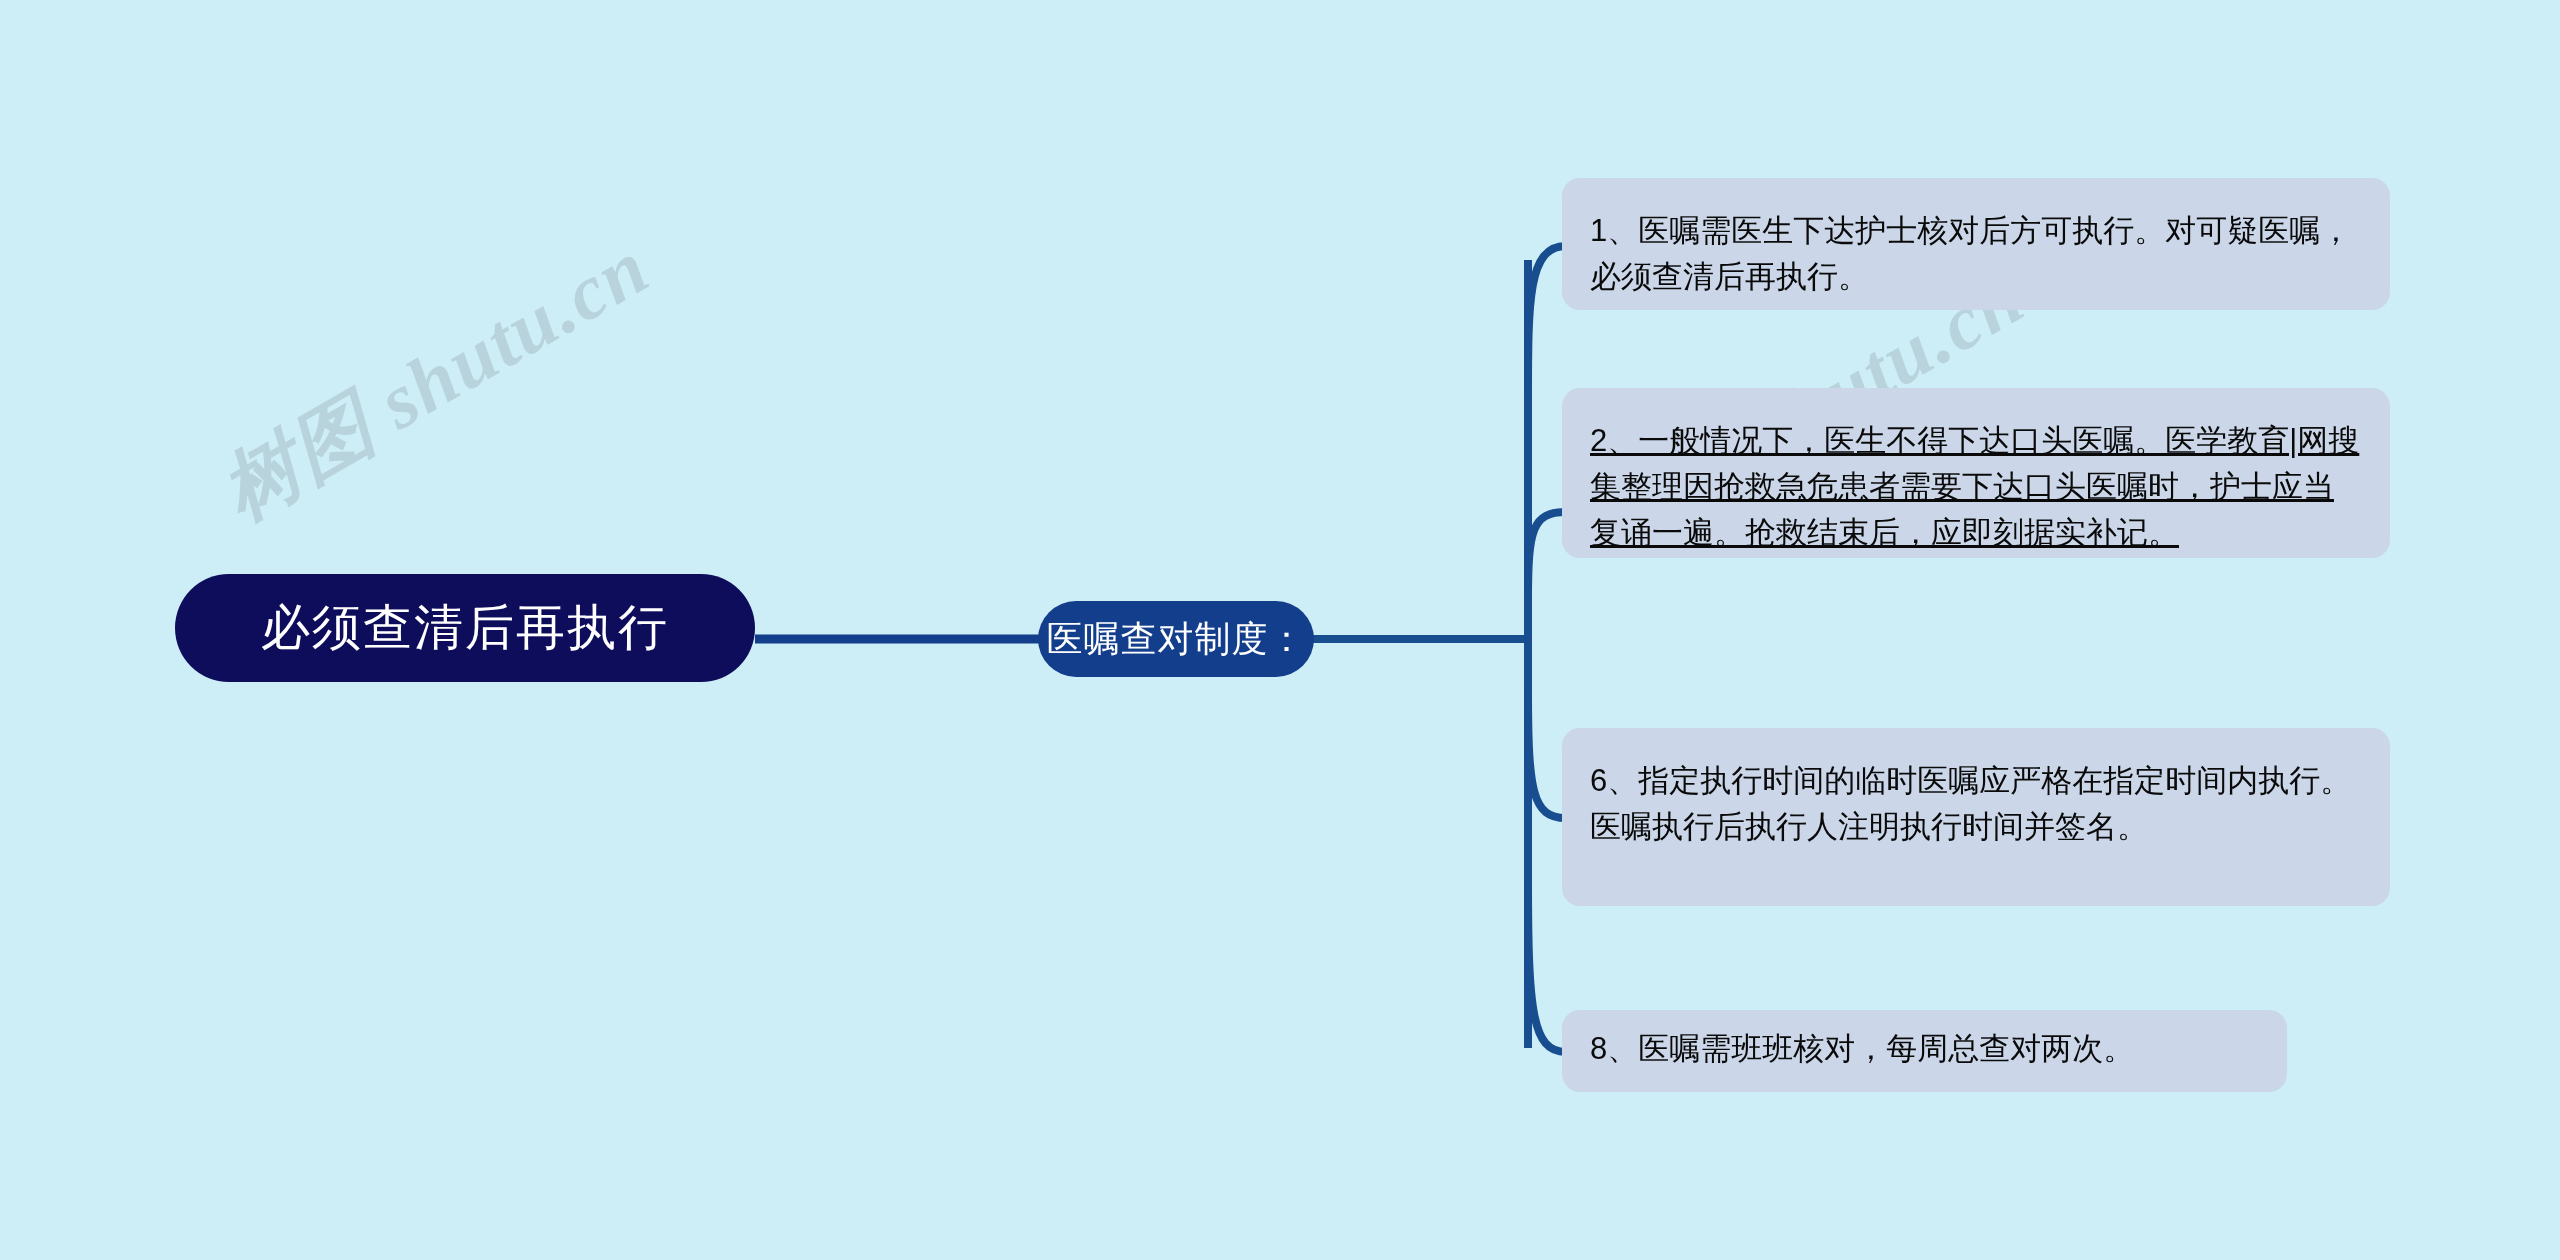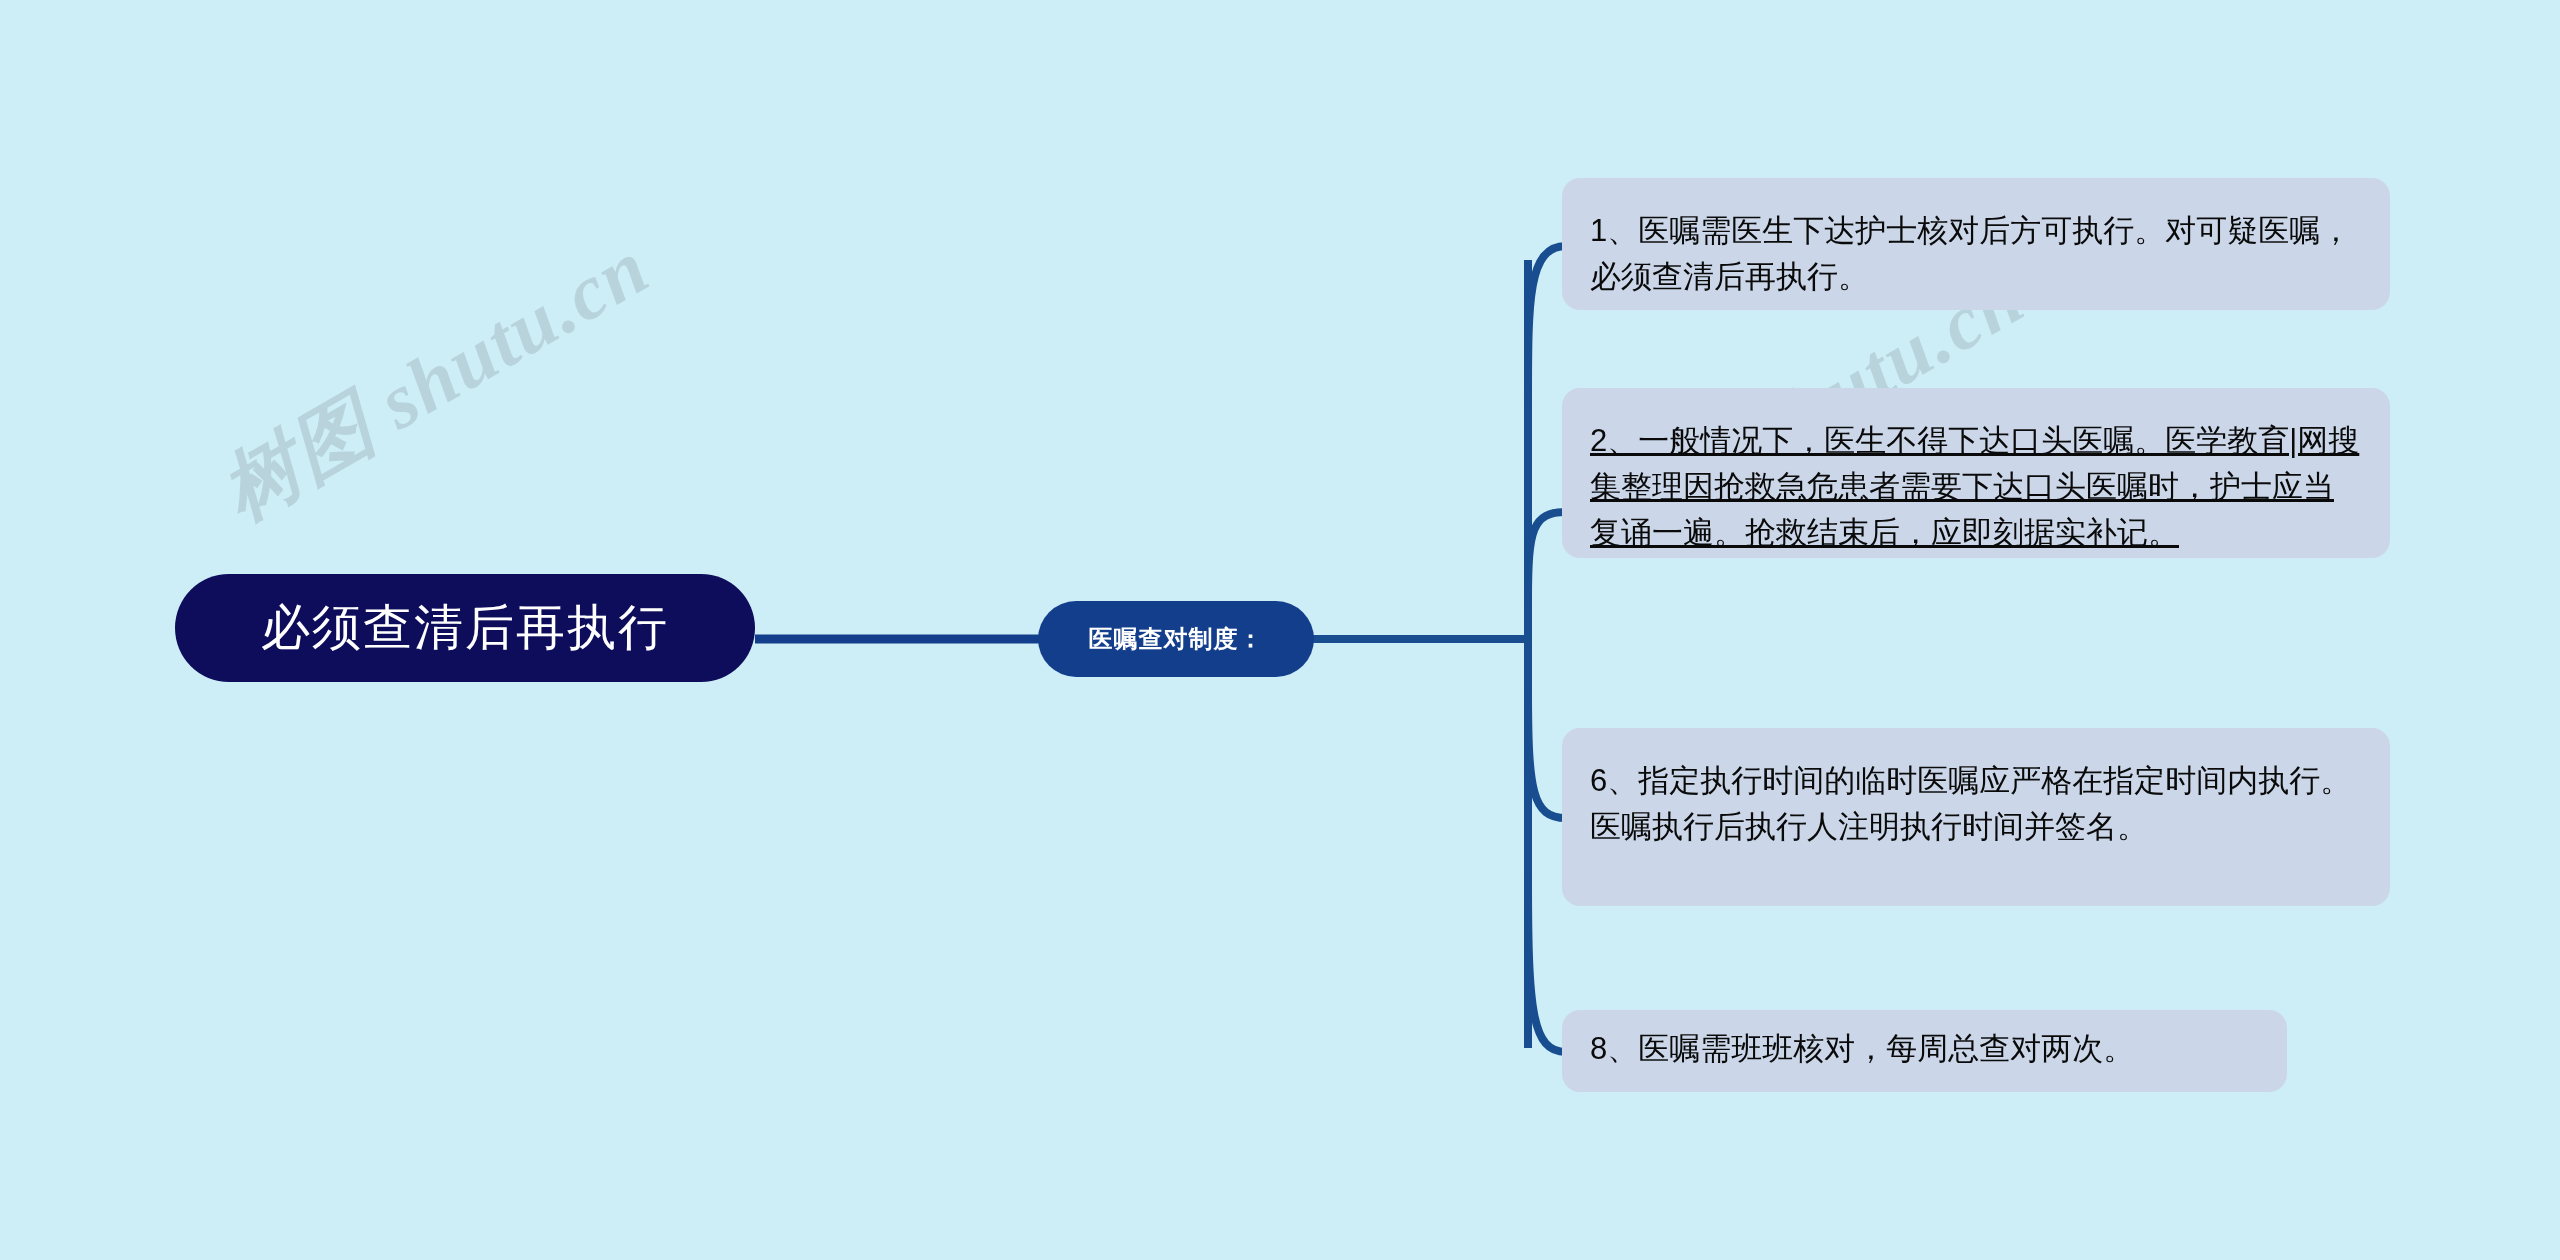--- a/index.html
+++ b/index.html
@@ -80,23 +80,23 @@
   }
 
   .node-branch {
     left: 1038px;
     top: 601px;
     width: 276px;
     height: 76px;
     background: #123e8c;
     border-radius: 38px;
     color: #ffffff;
-    font-size: 24px;
+    font-size: 36px;
     letter-spacing: 1px;
-    font-weight: 700;
+    font-weight: 400;
   }
 
   
   .leaf {
     position: absolute;
     box-sizing: border-box;
     background: #cbd7e9;
     border-radius: 18px;
     color: #0a0a0a;
     font-size: 31px;

